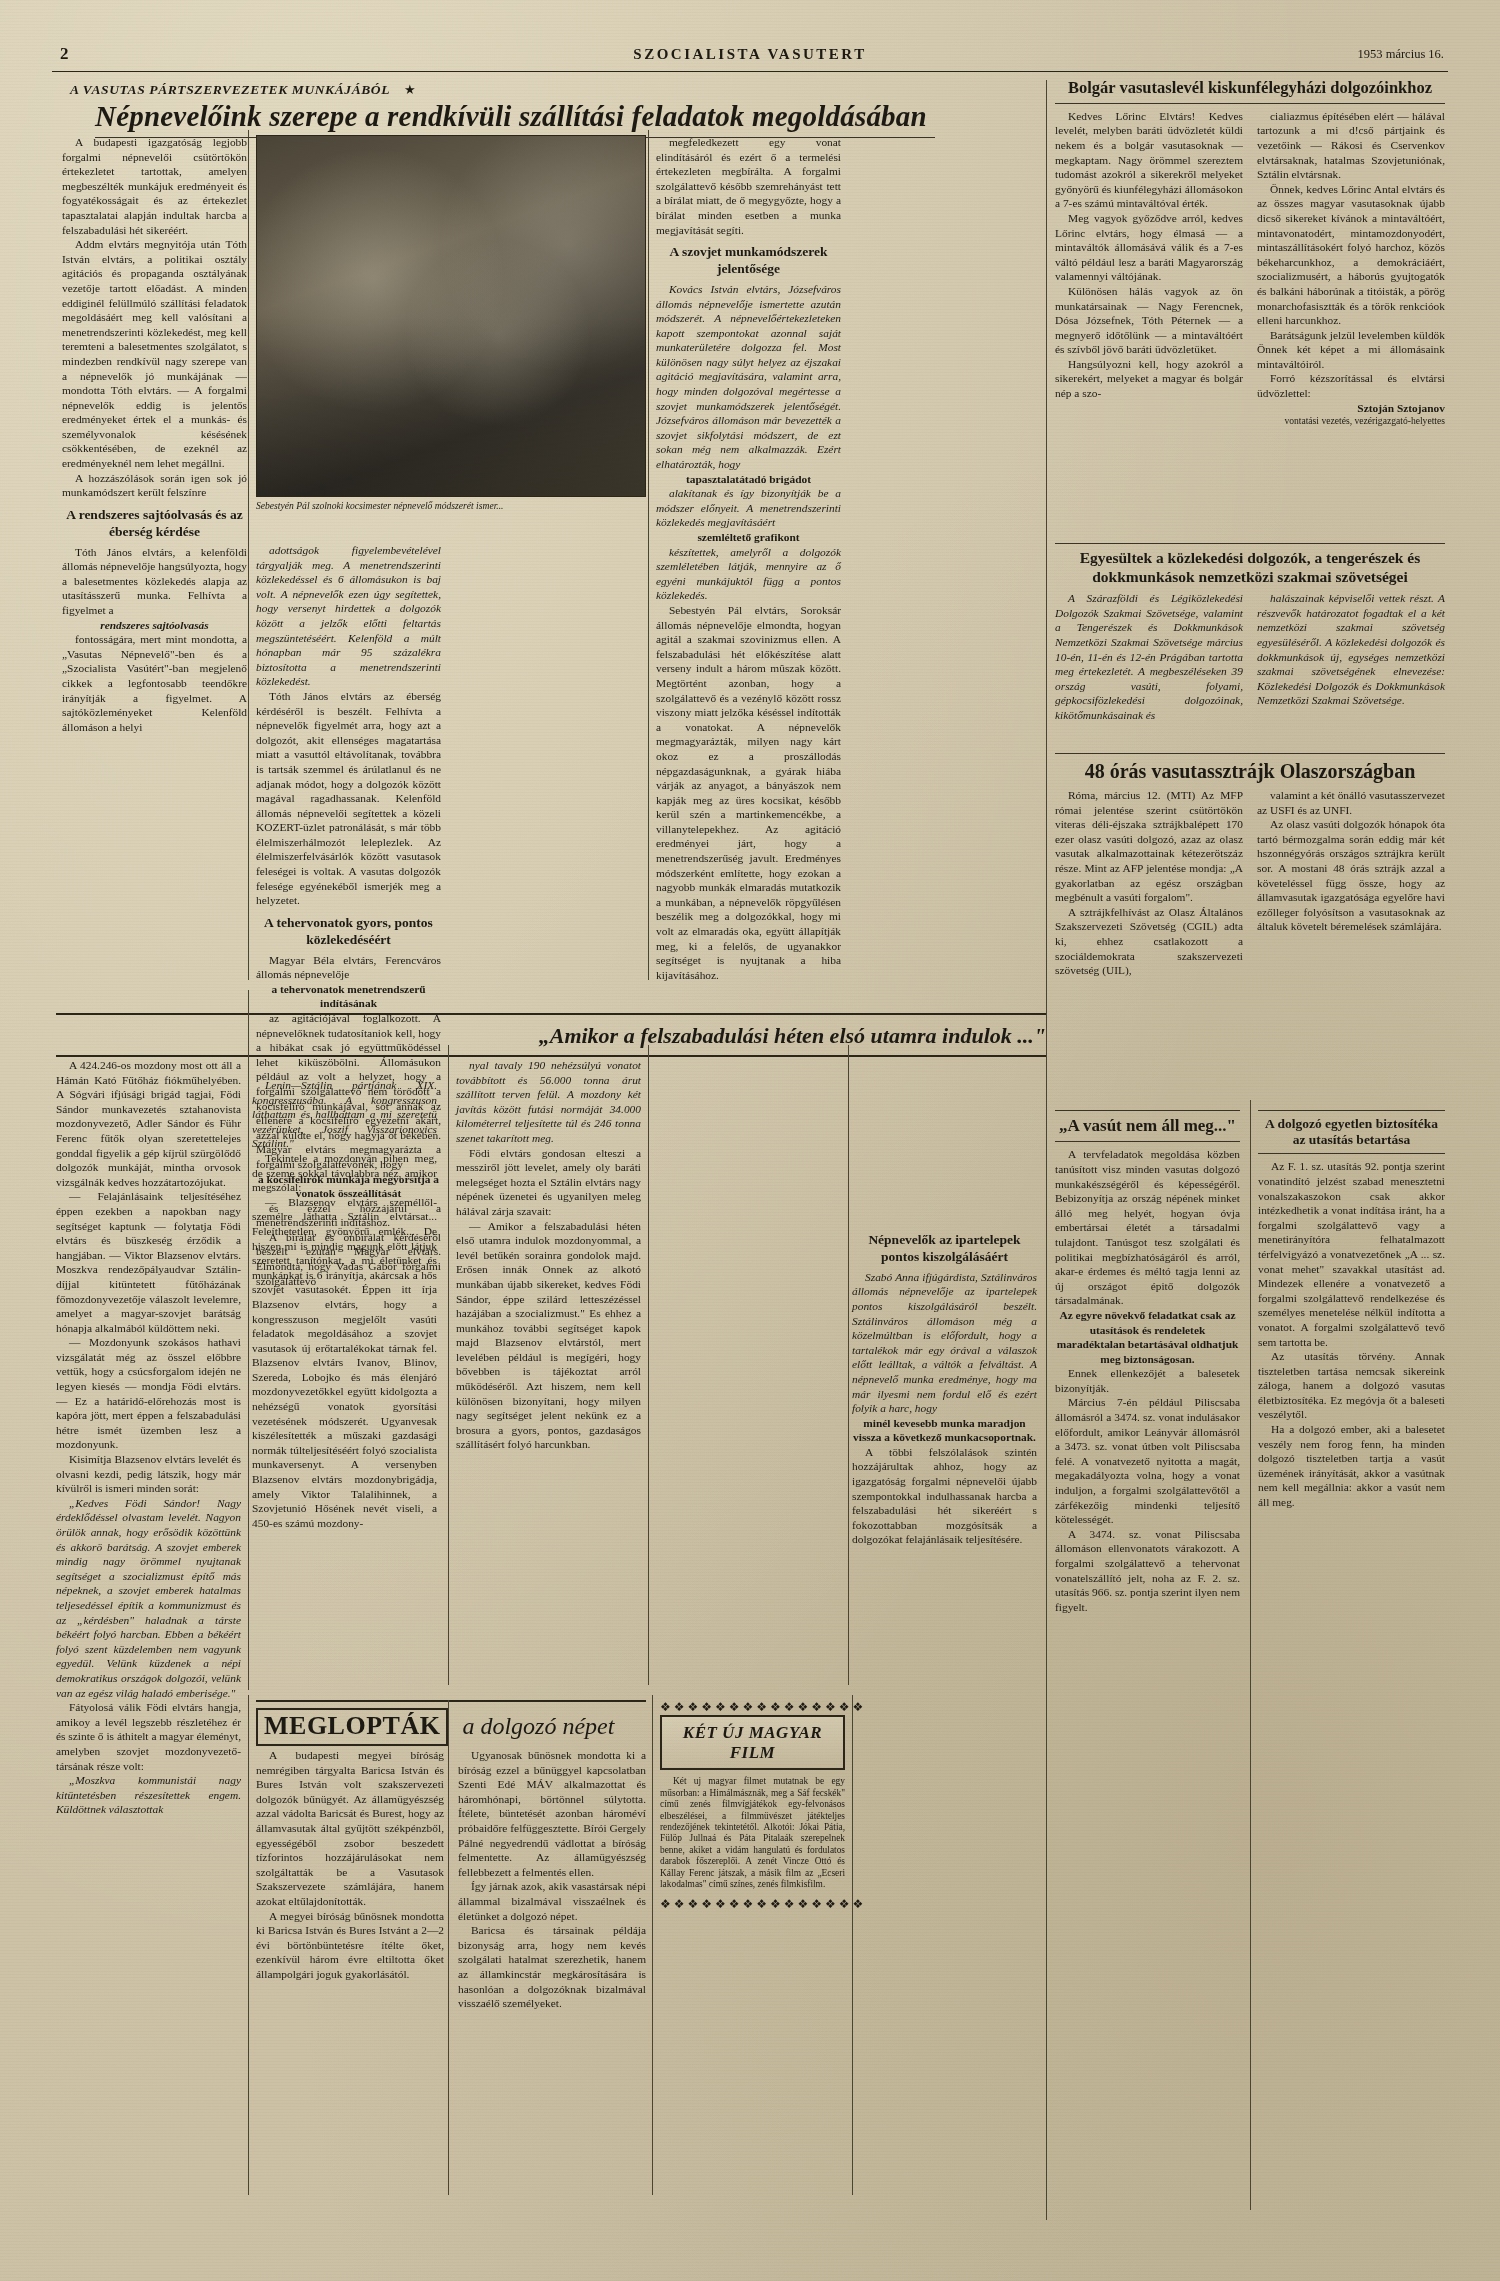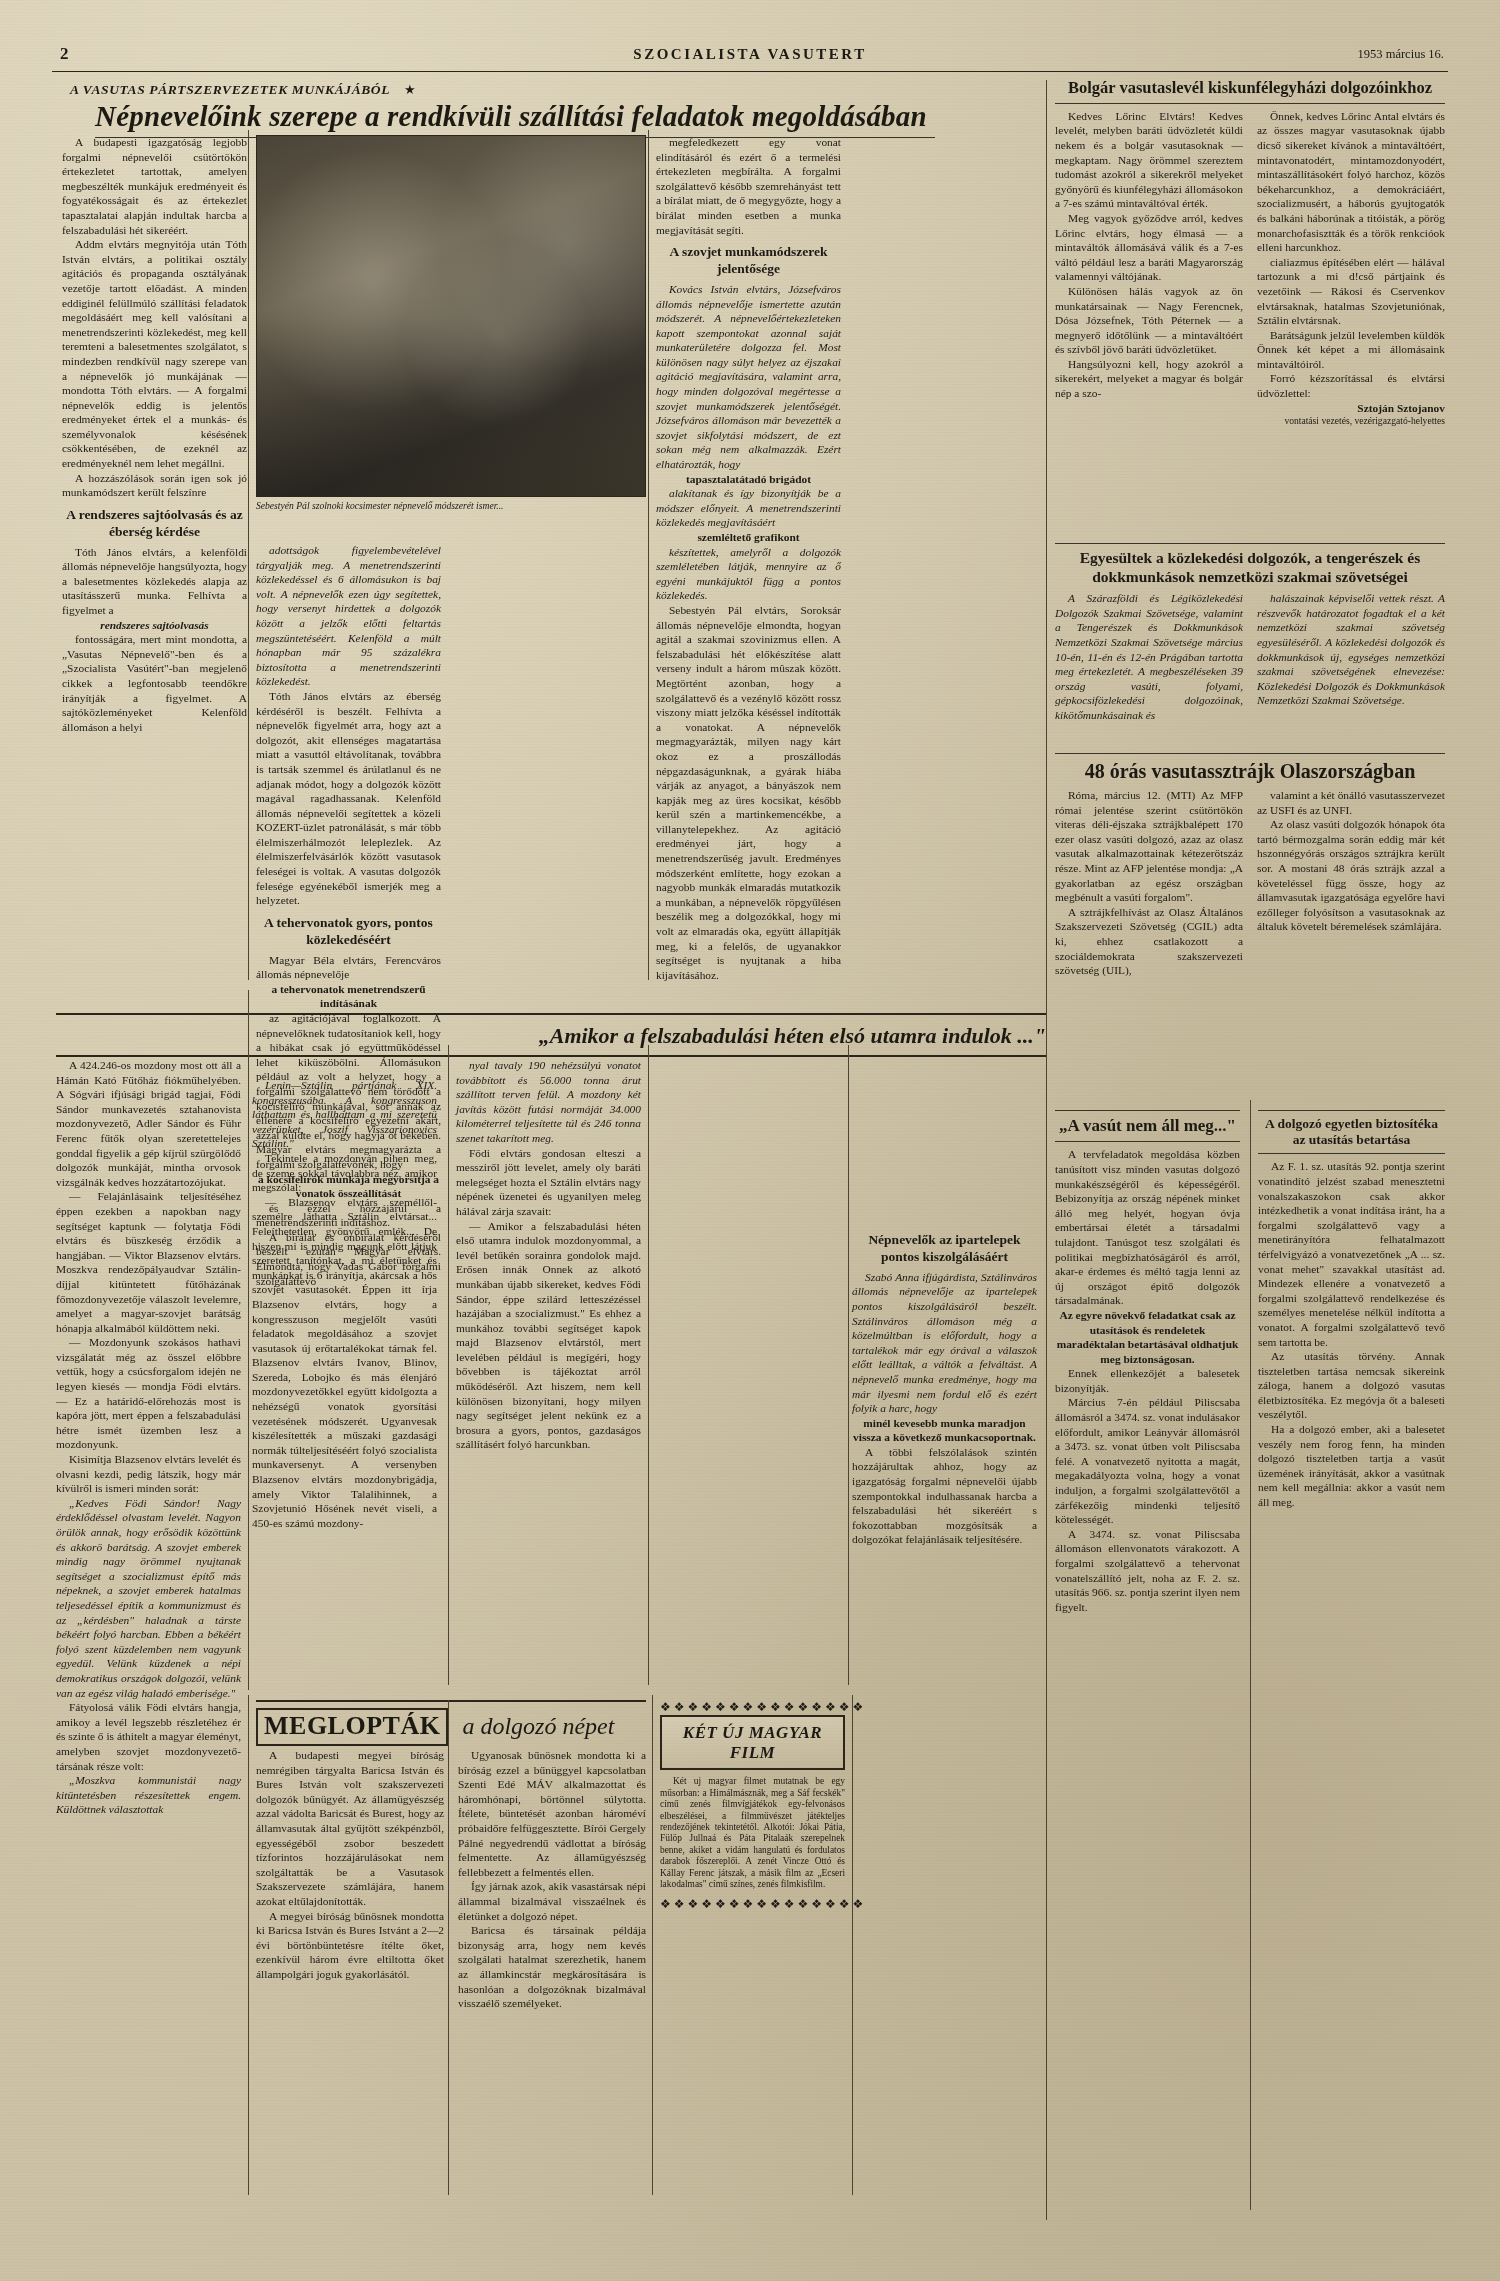--- a/index.html
+++ b/index.html
@@ -132,22 +132,22 @@
     <div class="boxtitle">Bolgár vasutaslevél kiskunfélegyházi dolgozóinkhoz</div>
     <div class="hr"></div>
     <div style="display:flex;gap:14px;">
       <div style="width:188px;">
         <p>Kedves Lőrinc Elvtárs! Kedves levelét, melyben baráti üdvözletét küldi nekem és a bolgár vasutasoknak — megkaptam. Nagy örömmel szereztem tudomást azokról a sikerekről melyeket győnyörű és kiunfélegyházi állomásokon a 7-es számú mintaváltóval érték.</p>
         <p>Meg vagyok győződve arról, kedves Lőrinc elvtárs, hogy élmasá — a mintaváltók állomásává válik és a 7-es váltó például lesz a baráti Magyarország valamennyi váltójának.</p>
         <p>Különösen hálás vagyok az ön munkatársainak — Nagy Ferencnek, Dósa Józsefnek, Tóth Péternek — a megnyerő időtőlünk — a mintaváltóért és szívből jövő baráti üdvözletüket.</p>
         <p>Hangsúlyozni kell, hogy azokról a sikerekért, melyeket a magyar és bolgár nép a szo-</p>
       </div>
       <div style="width:188px;">
+        <p>cialiazmus építésében elért — hálával tartozunk a mi d!cső pártjaink és vezetőink — Rákosi és Cservenkov elvtársaknak, hatalmas Szovjetuniónak, Sztálin elvtársnak.</p>
         <p>Önnek, kedves Lőrinc Antal elvtárs és az összes magyar vasutasoknak újabb dicső sikereket kívánok a mintaváltóért, mintavonatodért, mintamozdonyodért, mintaszállításokért folyó harchoz, közös békeharcunkhoz, a demokráciáért, szocializmusért, a háborús gyujtogatók és balkáni háborúnak a titóisták, a pörög monarchofasisztták és a török renkcióok elleni harcunkhoz.</p>
-        <p>cialiazmus építésében elért — hálával tartozunk a mi d!cső pártjaink és vezetőink — Rákosi és Cservenkov elvtársaknak, hatalmas Szovjetuniónak, Sztálin elvtársnak.</p>
         <p>Barátságunk jelzül levelemben küldök Önnek két képet a mi állomásaink mintaváltóiról.</p>
         <p>Forró kézszorítással és elvtársi üdvözlettel:</p>
         <p></p>
         <p class="noind" style="text-align:right;font-weight:bold;">Sztoján Sztojanov</p>
         <p class="noind" style="text-align:right;font-size:9.6px;">vontatási vezetés, vezérigazgató-helyettes</p>
       </div>
     </div>
   </div>
 
   <div class="col" style="left:1055px;top:538px;width:390px;">

